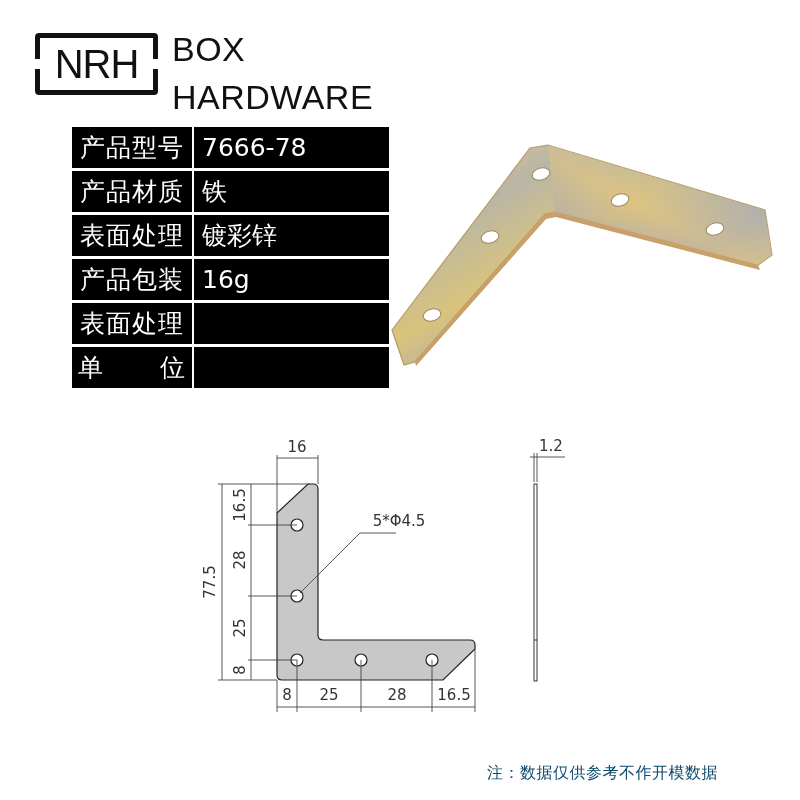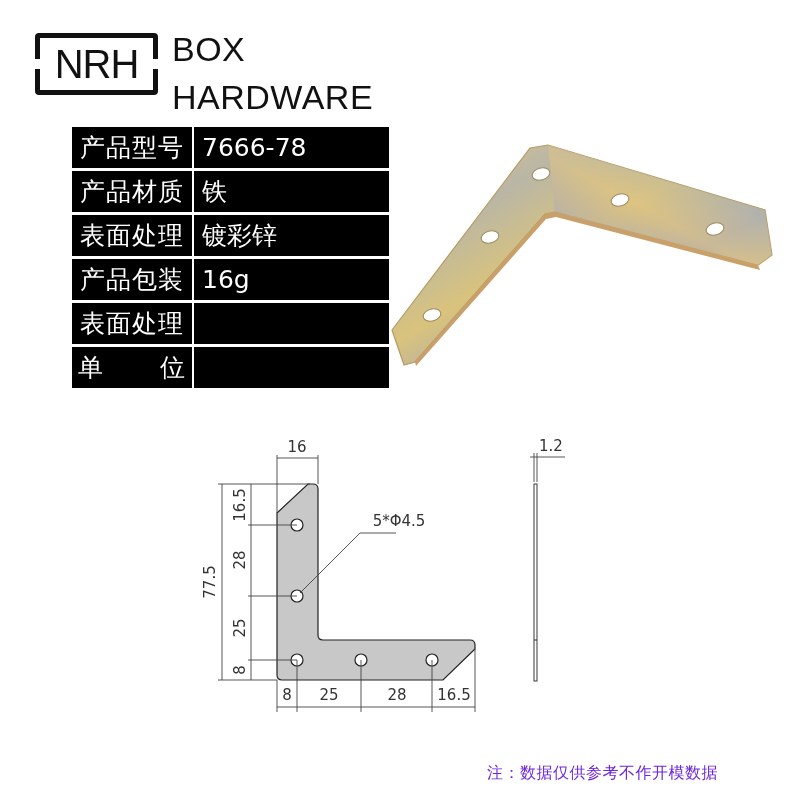--- a/index.html
+++ b/index.html
@@ -45,21 +45,21 @@
   .spec-value {
     flex: 1; font-size: 25px; line-height: 41px;  padding-left: 8px;
   }
 
   .product-photo { position: absolute; left: 390px; top: 140px; width: 390px; height: 230px; }
 
   .drawing { position: absolute; left: 0; top: 0; width: 800px; height: 800px; }
   .dim-text { font-family: "DejaVu Sans", sans-serif; font-size: 15px; fill: #333; }
 
   .note {
-    position: absolute; left: 487px; top: 762px; color: #6d28d9;
+    position: absolute; left: 487px; top: 762px; color: #0c4a6e;
     font-size: 16px; line-height: 22px; letter-spacing: 0.5px;
   }
 </style>
 </head>
 <body>
 
 <div class="logo-box">
   <div class="frame"></div>
   <div class="gap-l"></div>
     <div class="gap-r"></div>

